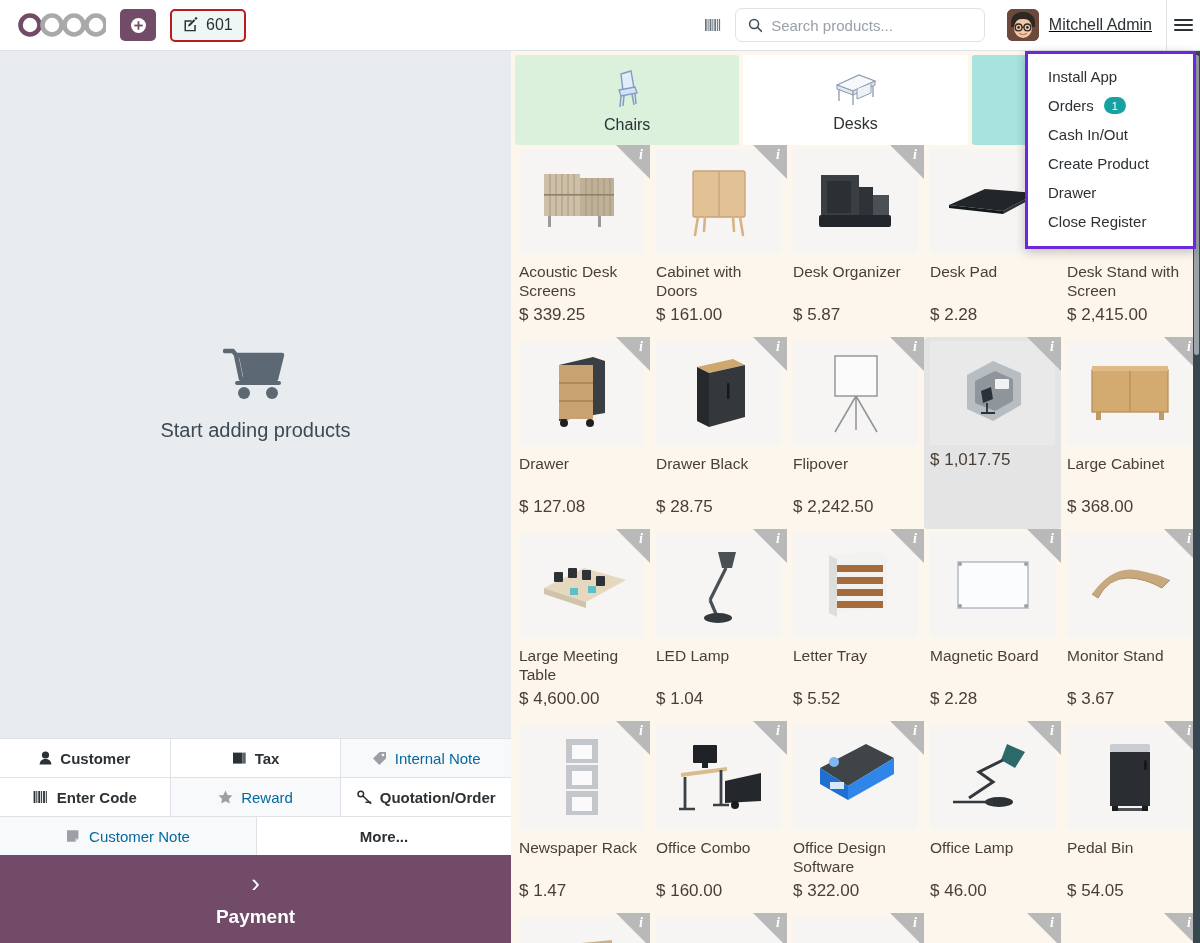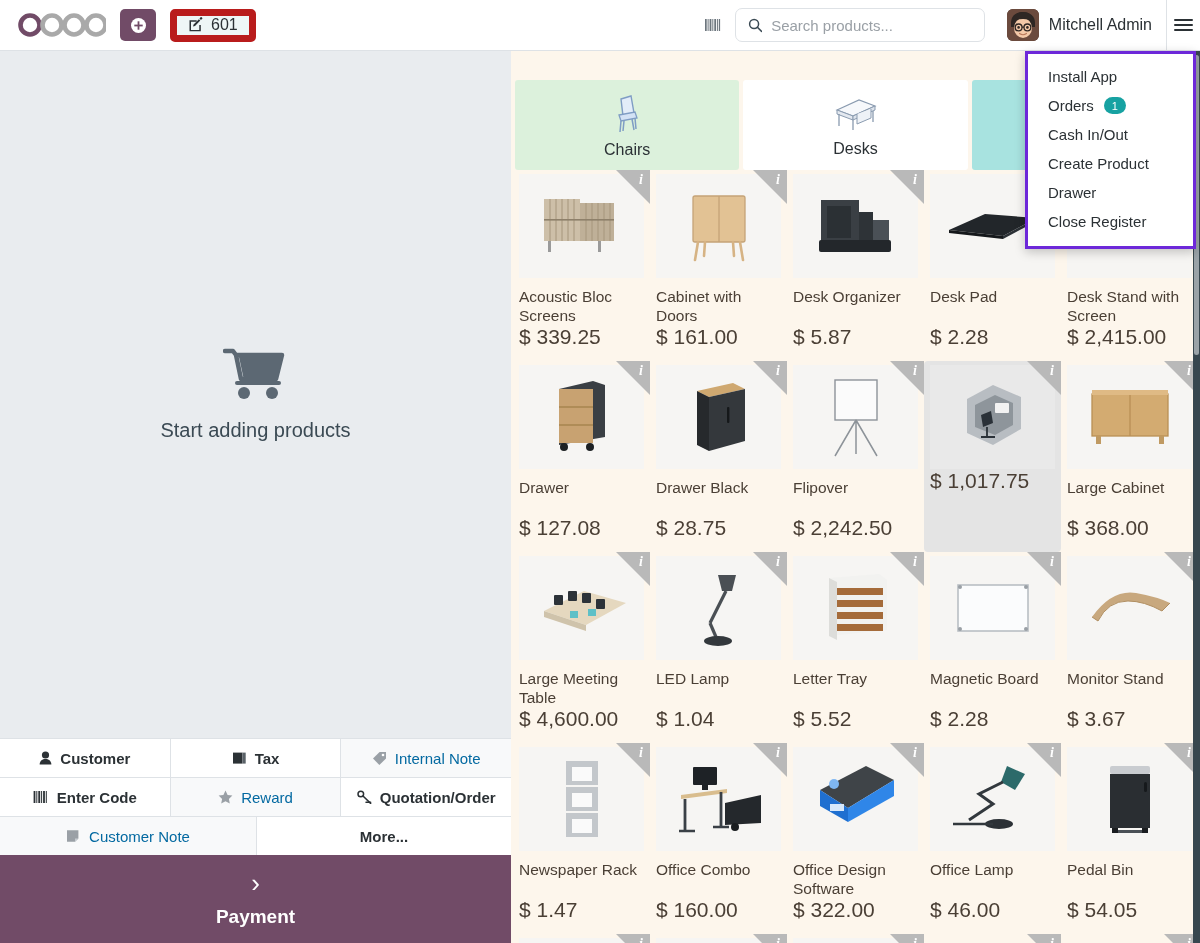--- a/index.html
+++ b/index.html
@@ -26,21 +26,21 @@
 
   .btn-plus {
     width: 36px; height: 32px; background: #714B67;
     border-radius: 5px; display: flex; align-items: center; justify-content: center;
     cursor: pointer;
   }
   .btn-plus svg { display:block; }
 
   .btn-order {
     height: 33px; min-width: 62px; padding: 0 11px;
-    background: #eef6f6; border: 7px solid #b91c1c; border-radius: 5px;
+    background: #eef6f6; border: 2px solid #b91c1c; border-radius: 5px;
     display: flex; align-items: center; justify-content: center; gap: 7px;
     font-size: 16px; color: #2b3135; cursor: pointer;
   }
 
   .nav-right {
     margin-left: auto; display: flex; align-items: center; height: 51px;
   }
   .barcode-ico { padding: 0 14px; display:flex; align-items:center; cursor:pointer;}
   .search-wrap {
     width: 250px; height: 34px;
@@ -48,21 +48,21 @@
     display: flex; align-items: center; gap: 9px; padding: 0 12px;
     background: #fff;
   }
   .search-wrap input {
     border: none; outline: none; font-size: 15px; color: #6c757d;
     width: 100%; font-family: "Liberation Sans", sans-serif; background: transparent;
   }
   .search-wrap input::placeholder { color: #9aa0a6; }
 
   .user-area {
-    display: flex; align-items: center; gap: 10px; margin-left: 22px; cursor: pointer;
+    display: flex; align-items: center; gap: 10px; margin-left: 22px; cursor: pointer; text-decoration: underline;
   }
   .avatar {
     width: 32px; height: 32px; border-radius: 6px; overflow: hidden;
     background: #5a3f35; position: relative; flex: none;
   }
   .user-name { font-size: 16px; color: #2b3135; }
 
   .hamburger {
     width: 34px; height: 51px; margin-left: 14px;
     border-left: 1px solid #dee2e6;
@@ -131,21 +131,20 @@
   
   .right-panel {
     position: absolute; top: 51px; left: 511px;
     width: 689px; height: 892px;
     background: #fdf6ec;
     overflow: hidden;
   }
   .cat-bar {
     display: flex; gap: 4px; padding: 4px 4px 0 4px; height: 94px;
     background: #fdf6ec;
-    margin-top: 25px;
   }
   .cat-tab {
     flex: 1; border-radius: 3px;
     display: flex; flex-direction: column; align-items: center; justify-content: center;
     gap: 4px; cursor: pointer; font-size: 16px; color: #2b3135;
     background: #ffffff;
   }
   .cat-tab.green { background: #dcf1dc; }
   .cat-tab.teal  { background: #a8e3e0; }
 
@@ -176,21 +175,21 @@
   }
   .corner-i {
     position: absolute; top: 2px; right: 7px; z-index: 4;
     color: #ffffff; font-size: 14px; font-style: italic;
     font-family: "Liberation Serif", serif; font-weight: bold;
   }
   .prod-name {
     margin-top: 9px; font-size: 15.5px; color: #4a3f35; line-height: 19px;
     min-height: 38px;
   }
-  .prod-price { font-size: 21px; color: #4a3f35; }
+  .prod-price { margin-top: 5px; font-size: 17px; color: #4a3f35; }
 
   .scroll-rail {
     position: absolute; top: 51px; right: 0; width: 7px; height: 892px;
     background: #37474f; z-index: 20;
   }
   .scroll-thumb {
     position: absolute; top: 4px; left: 1px; width: 5px; height: 300px;
     background: #9aa3a8; border-radius: 3px;
   }
 </style>
@@ -436,21 +435,21 @@
             <line x1="68" y1="14" x2="68" y2="52"></line>
               <line x1="74" y1="14" x2="74" y2="52"></line>
           </g>
           <rect x="8" y="30" width="70" height="1.6" fill="#8e806a"></rect>
           <rect x="12" y="52" width="3" height="11" fill="#9a9a9a"></rect>
           <rect x="62" y="52" width="3" height="11" fill="#9a9a9a"></rect>
         </svg>
       </div>
       <div class="corner"></div>
       <div class="corner-i">i</div>
-      <div class="prod-name">Acoustic Bloc Screens</div>
+      <div class="prod-name">Acoustic Desk Screens</div>
       <div class="prod-price">$ 339.25</div>
     </div>
 
     <div class="prod">
       <div class="prod-img">
         <svg width="72" height="80" viewBox="0 0 72 80">
           <rect x="10" y="10" width="52" height="46" rx="2" fill="#e2c294"></rect>
           <line x1="36" y1="10" x2="36" y2="56" stroke="#c5a377" stroke-width="1.3"></line>
           <rect x="10" y="10" width="52" height="46" rx="2" fill="none" stroke="#c5a377" stroke-width="1.3"></rect>
           <path d="M15 56 L12 74 M57 56 L60 74 M22 56 L21 70 M50 56 L51 70" stroke="#d6b384" stroke-width="2.6" stroke-linecap="round"></path>

